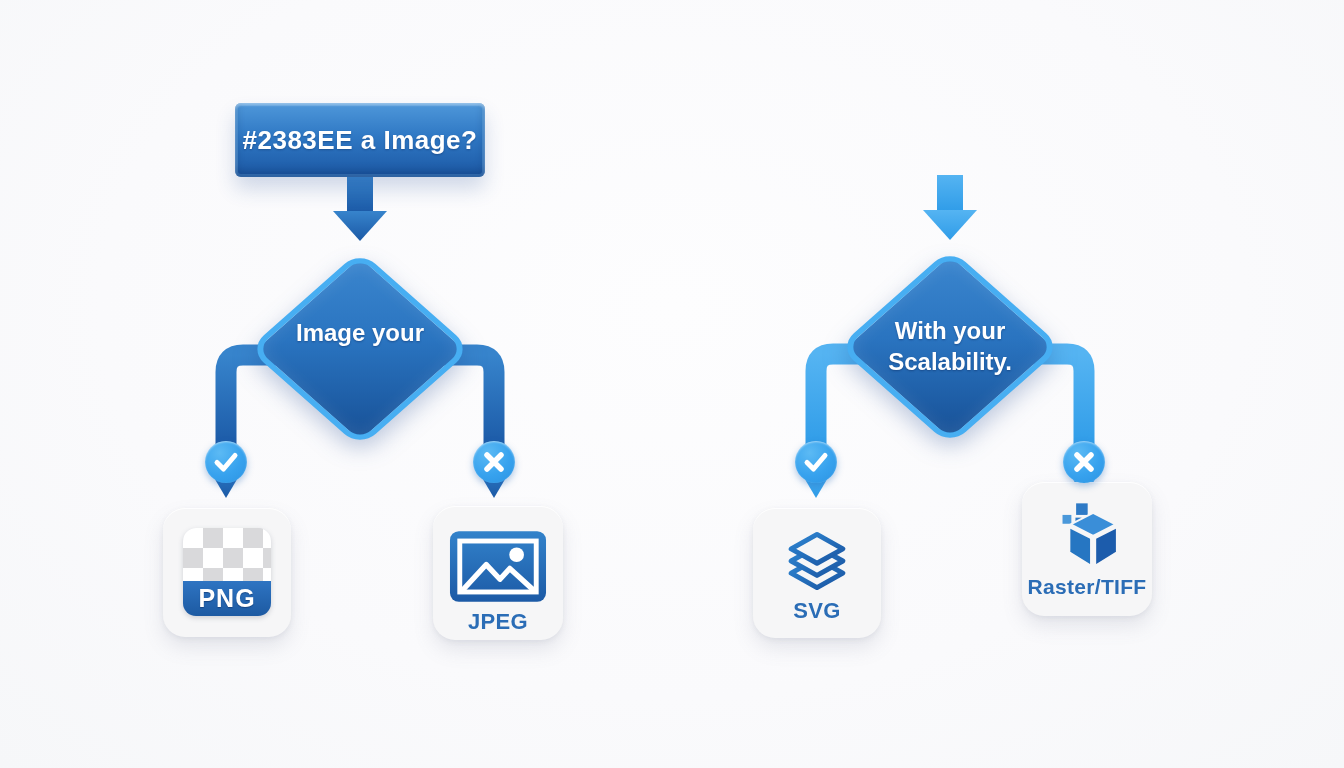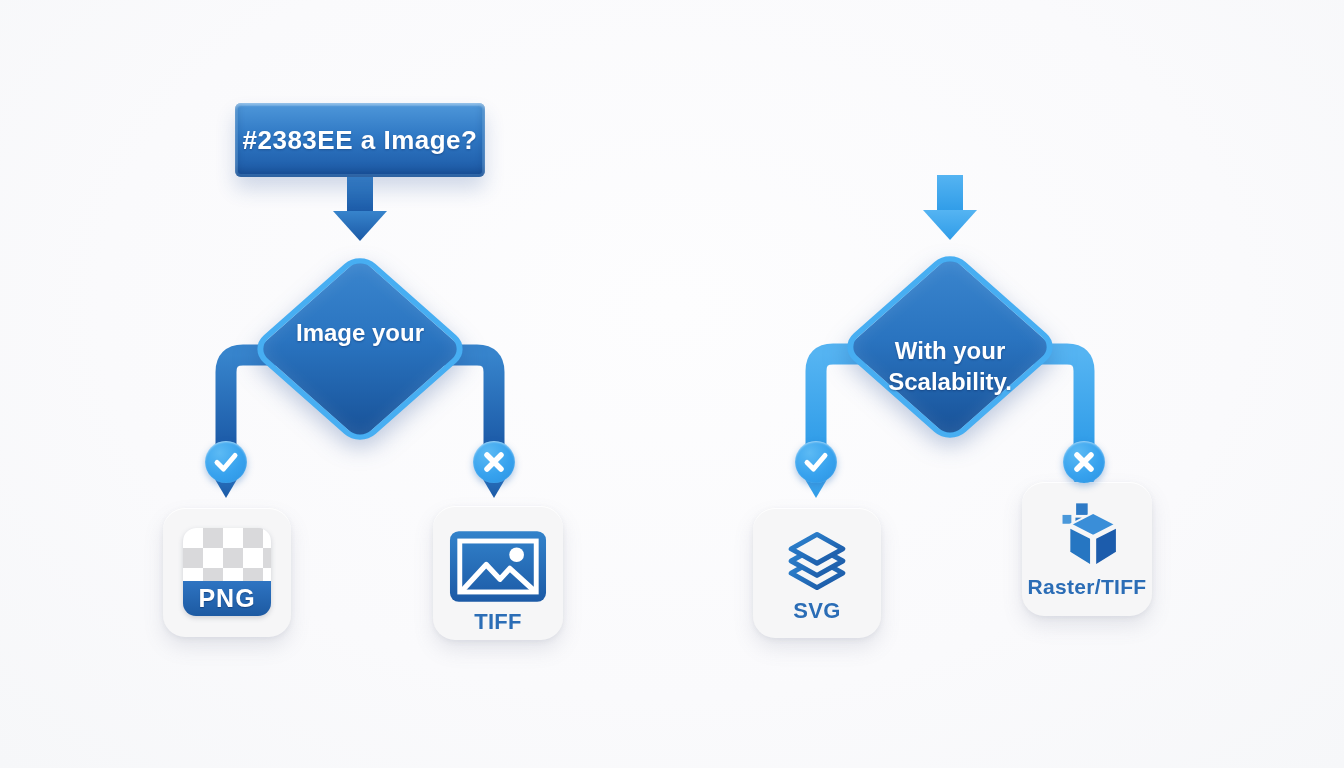--- a/index.html
+++ b/index.html
@@ -36,21 +36,21 @@
     box-shadow:inset 0 0 18px rgba(255,255,255,.10);
   }
   #diamond-left{left:248px;top:237px;}
   #diamond-right{left:838px;top:235px;}
   .diamond-text{
     position:absolute;width:224px;z-index:4;text-align:center;
     color:#ffffff;font-size:24px;font-weight:bold;line-height:31px;
     text-shadow:0 1px 2px rgba(10,40,90,.45);
   }
   #diamond-text-left{left:248px;top:317px;}
-  #diamond-text-right{left:838px;top:315px;margin-top:20px;}
+  #diamond-text-right{left:838px;top:315px;}
 
   
   .badge{
     position:absolute;width:42px;height:42px;border-radius:50%;z-index:5;
     background:radial-gradient(circle at 35% 28%, #5cbaf4 0%, #37a2ee 55%, #2b93e2 100%);
     box-shadow:0 3px 7px rgba(30,100,180,.35), inset 0 1px 2px rgba(255,255,255,.5);
     display:flex;align-items:center;justify-content:center;
   }
   #badge-left-yes{left:205px;top:441px;}
   #badge-left-no{left:473px;top:441px;}
@@ -185,21 +185,21 @@
             <stop offset="0" stop-color="#3282ca"></stop>
               <stop offset="1" stop-color="#1c5aa6"></stop>
           </linearGradient>
         </defs>
         <rect x="1" y="1" width="98" height="72" rx="9" fill="url(#jpegGrad)"></rect>
         <rect x="11" y="11" width="78" height="52" fill="none" stroke="#ffffff" stroke-width="5"></rect>
         <circle cx="69" cy="25" r="7.5" fill="#ffffff"></circle>
         <path d="M15 60 L38 35 L52 50 L62 39 L85 60" fill="none" stroke="#ffffff" stroke-width="5.5" stroke-linejoin="round" stroke-linecap="round"></path>
       </svg>
     </div>
-    <div class="card-label">TIFF</div>
+    <div class="card-label">JPEG</div>
   </div>
 
 
   <div class="diamond-wrap" id="diamond-right">
     <div class="diamond-shape"></div>
   </div>
   <div class="diamond-text" id="diamond-text-right">
     <span>With your</span><br>
     <span>Scalability.</span>
   </div>

